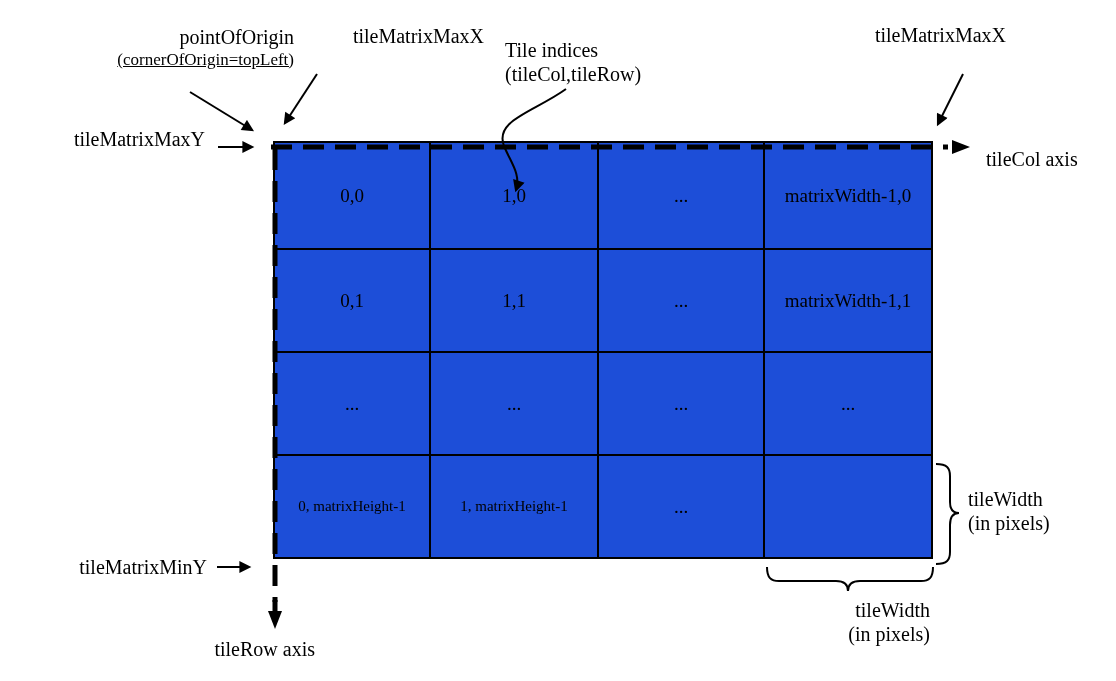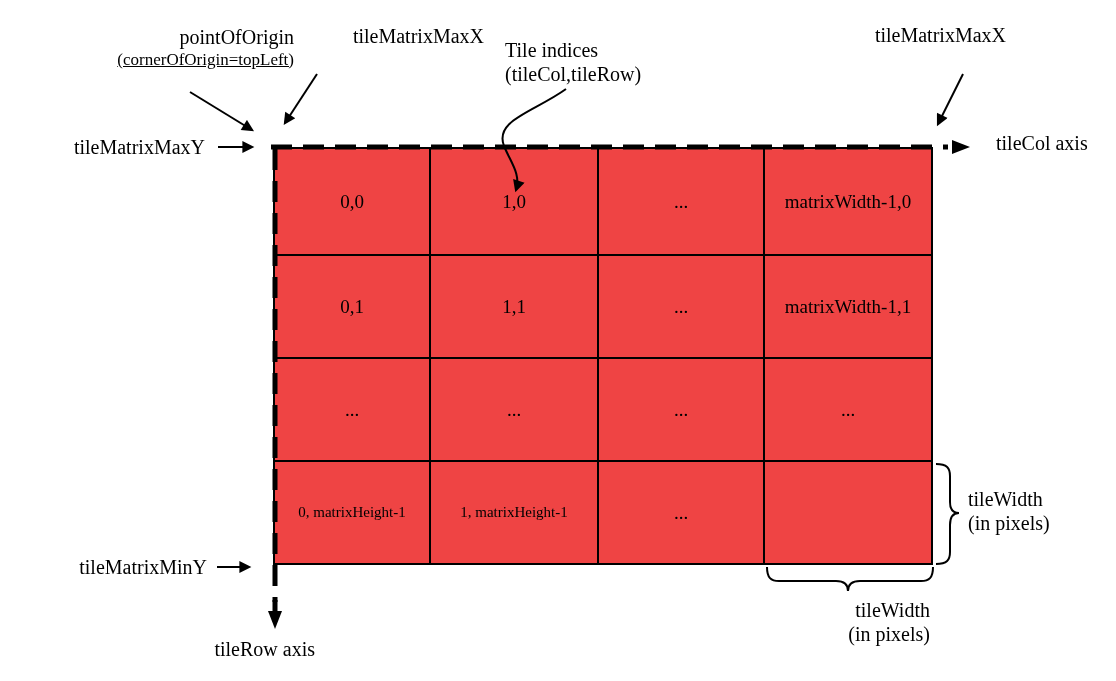--- a/index.html
+++ b/index.html
@@ -9,26 +9,26 @@
   }
   .stage{position:absolute;inset:0;}
   .lbl{position:absolute;line-height:1.18;white-space:nowrap;}
   .fs20{font-size:20px;}
   .fs17{font-size:17px;text-decoration:underline;}
   .center{text-align:right;}
   .right{text-align:right;}
 
   
   .grid{
-    position:absolute;left:273px;top:147px;width:660px;height:418px;
+    position:absolute;left:273px;top:141px;width:660px;height:418px;
     box-sizing:border-box;border:2px solid #000;
     display:grid;
     grid-template-columns:157fr 169fr 167fr 167fr;
     grid-template-rows:108fr 104fr 104fr 102fr;
-    background:#ef4444;
+    background:#1d4ed8;
   }
   .cell{
     display:flex;align-items:center;justify-content:center;
     border-right:2px solid #000;border-bottom:2px solid #000;
     font-size:19px;white-space:pre-line;text-align:center;line-height:1.22;
   }
   .cell.last-col{border-right:none;}
   .cell.last-row{border-bottom:none;}
   .cell.small{font-size:15px;}
 
@@ -100,23 +100,23 @@
 
   <div class="lbl center fs20" style="left:284px;top:25px;width:200px;">tileMatrixMaxX</div>
 
   <div class="lbl fs20" style="left:505px;top:39px;">
     <div>Tile indices</div>
     <div>(tileCol,tileRow)</div>
   </div>
 
   <div class="lbl center fs20" style="left:806px;top:24px;width:200px;">tileMatrixMaxX</div>
 
-  <div class="lbl right fs20" style="left:30px;top:136px;width:175px;">tileMatrixMaxY</div>
+  <div class="lbl right fs20" style="left:30px;top:128px;width:175px;">tileMatrixMaxY</div>
 
-  <div class="lbl fs20" style="left:986px;top:132px;margin-left:10px;">tileCol axis</div>
+  <div class="lbl fs20" style="left:986px;top:148px;">tileCol axis</div>
 
   <div class="lbl right fs20" style="left:30px;top:556px;width:177px;">tileMatrixMinY</div>
 
   <div class="lbl center fs20" style="left:190px;top:638px;width:125px;">tileRow axis</div>
 
   <div class="lbl fs20" style="left:968px;top:488px;">
     <div>tileWidth</div>
     <div>(in pixels)</div>
   </div>
 

